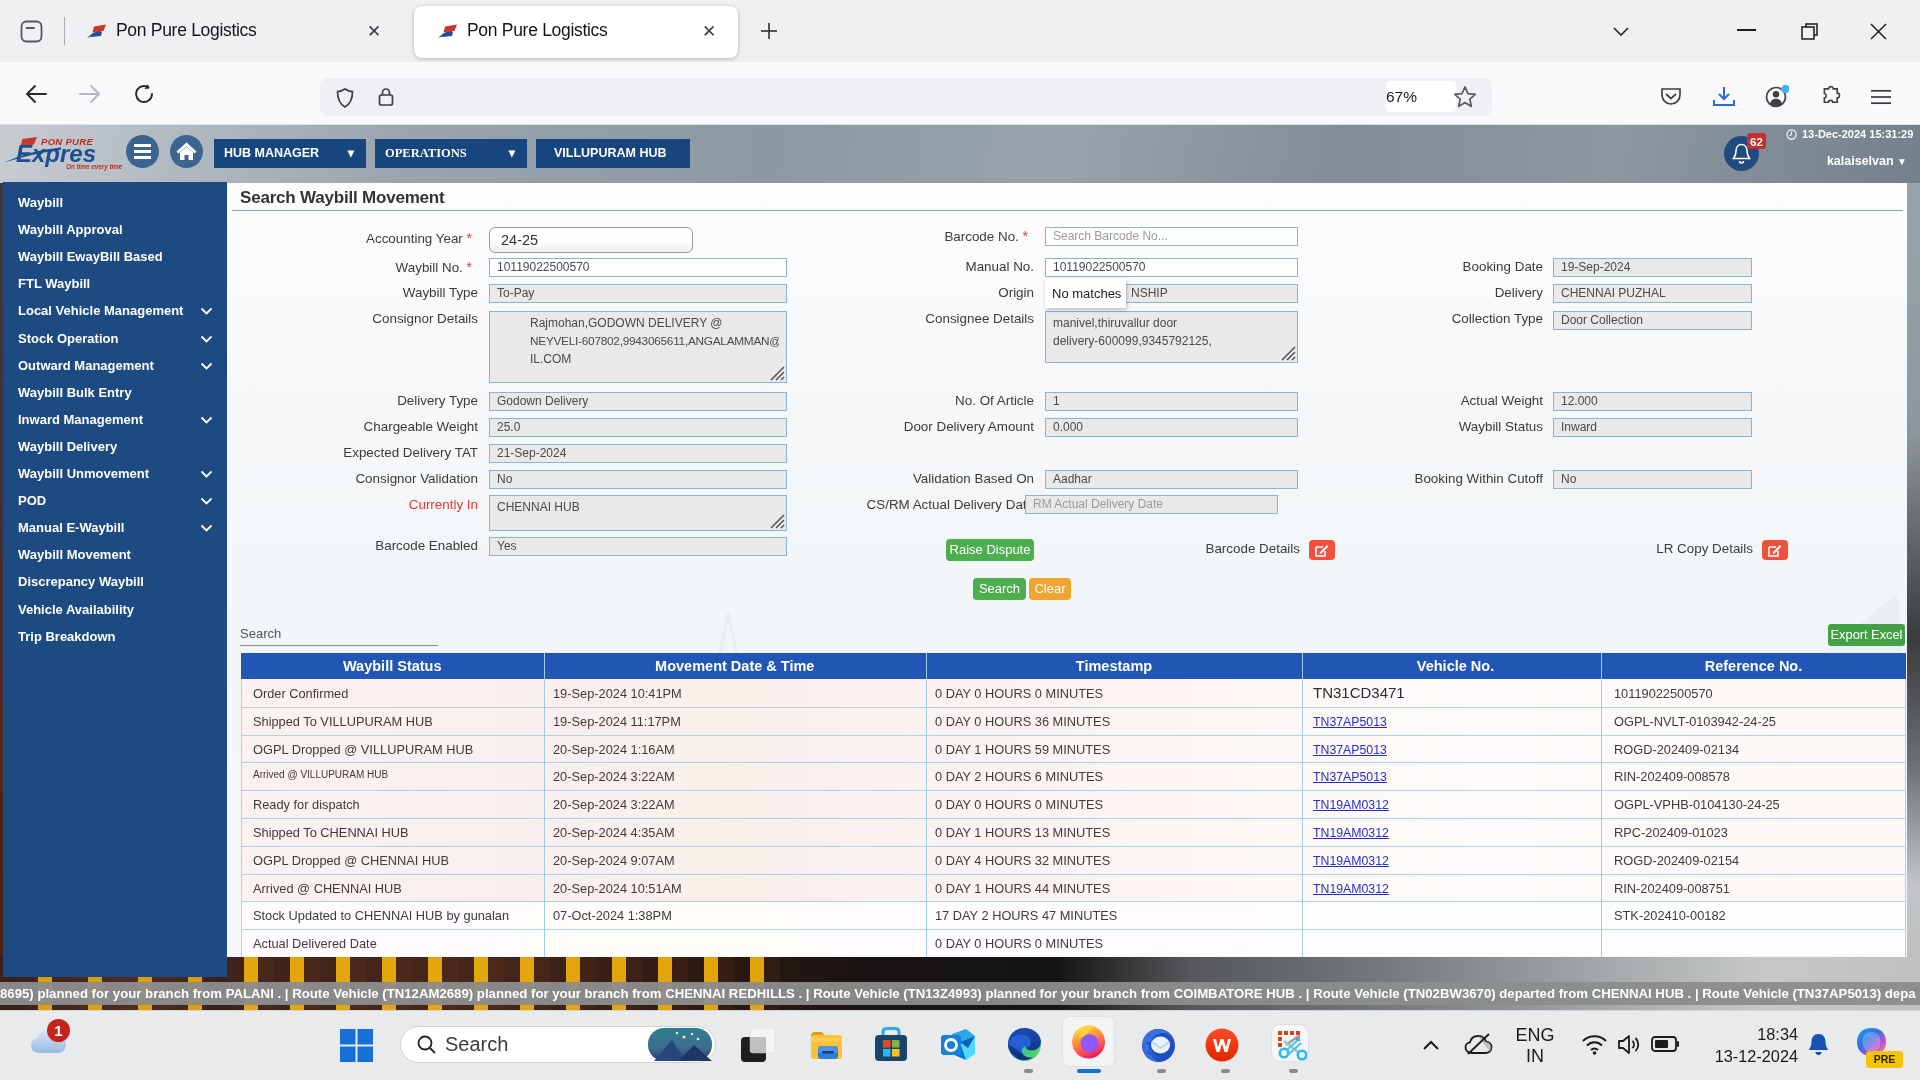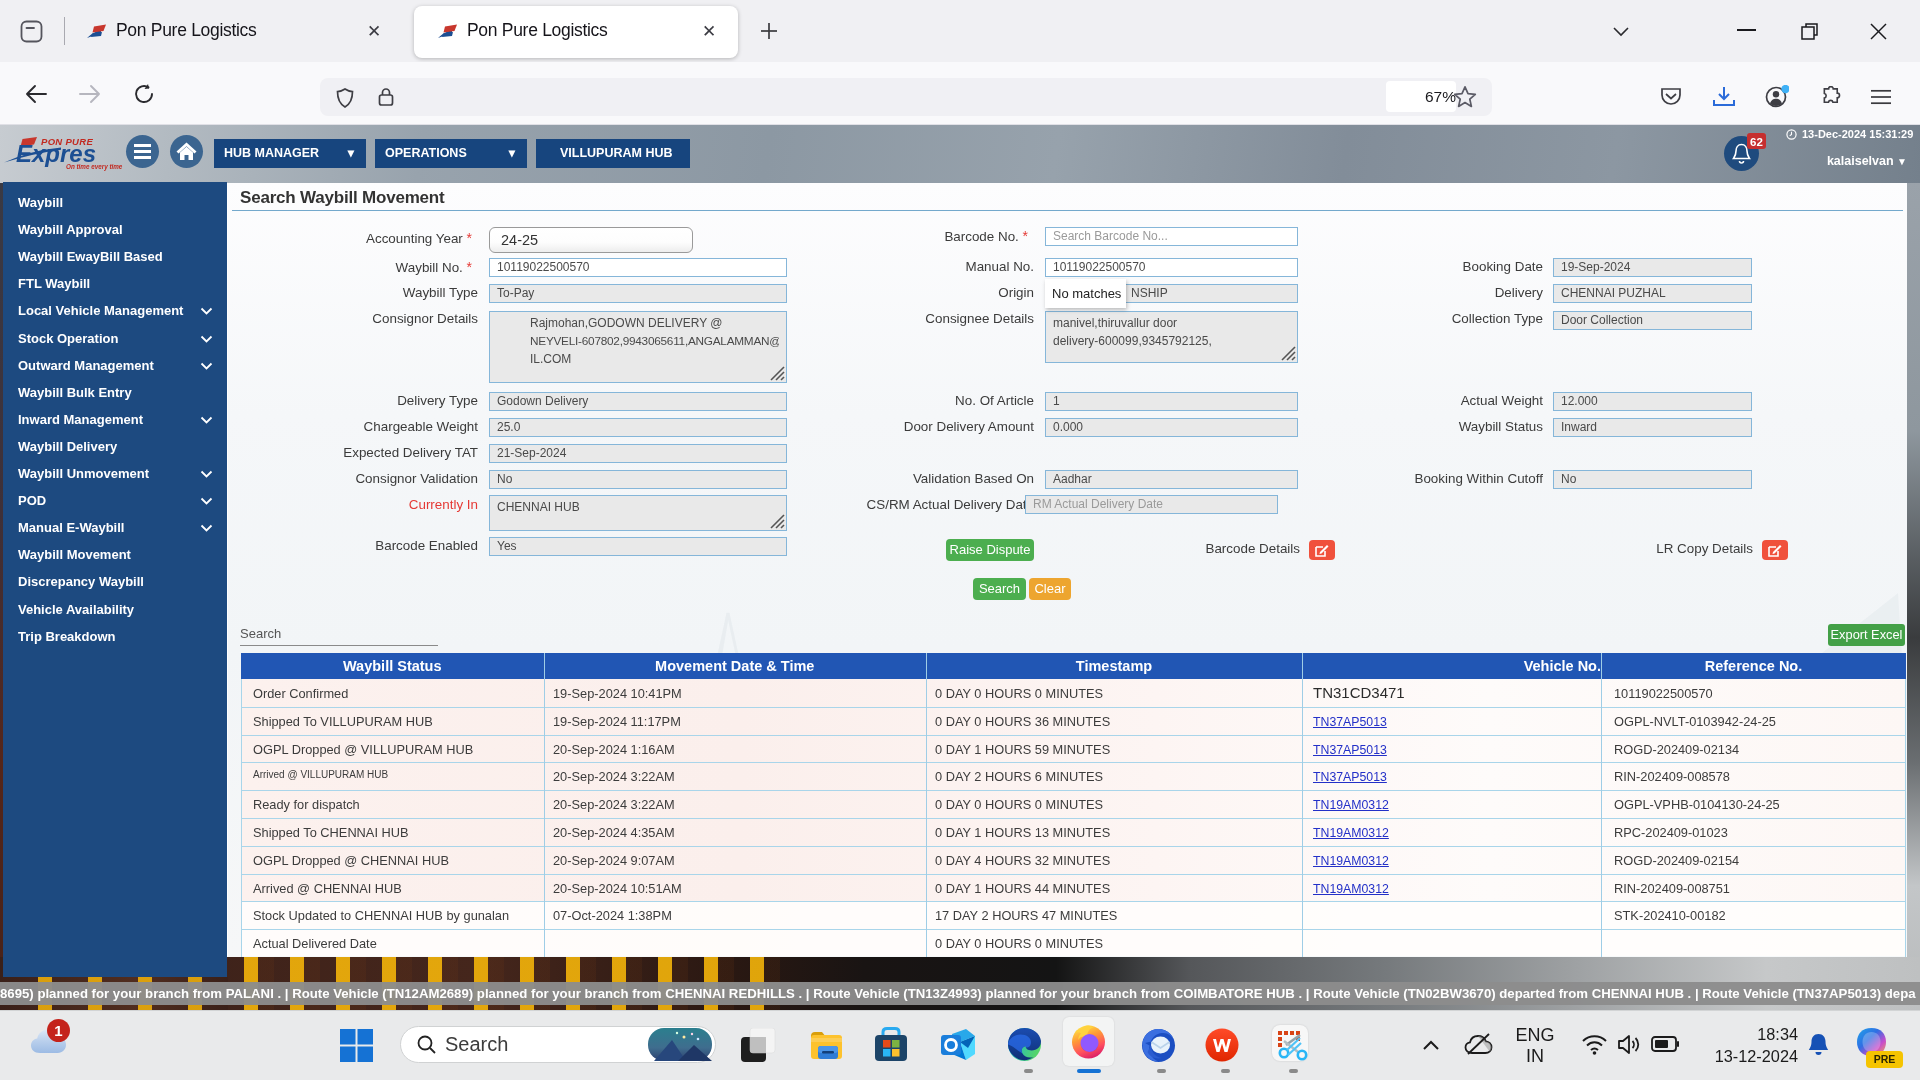--- a/index.html
+++ b/index.html
@@ -73,21 +73,21 @@
   </svg>
 
   <div class="abs" style="left:320px;top:16px;width:1172px;height:38px;background:#f0f0f4;border-radius:8px;"></div>
   <svg class="abs" style="left:336px;top:26px;" width="18" height="20" viewBox="0 0 18 20">
     <path d="M9 1 C6 3 3 3.6 1.5 3.6 C1.5 11 3.5 16 9 19 C14.5 16 16.5 11 16.5 3.6 C15 3.6 12 3 9 1 Z" fill="none" stroke="#3e3e44" stroke-width="1.7"></path>
   </svg>
   <svg class="abs" style="left:378px;top:25px;" width="16" height="20" viewBox="0 0 16 20">
     <rect x="1.5" y="8" width="13" height="10" rx="2" fill="none" stroke="#3e3e44" stroke-width="1.7"></rect>
     <path d="M4.5 8 V5.5 A3.5 3.5 0 0 1 11.5 5.5 V8" fill="none" stroke="#3e3e44" stroke-width="1.7"></path>
   </svg>
-  <div class="abs" style="left:1386px;top:19px;width:70px;height:31px;background:#fff;border-radius:4px;text-align:right;font-size:15.5px;color:#1a1a1e;line-height:31px;">67%</div>
+  <div class="abs" style="left:1386px;top:19px;width:70px;height:31px;background:#fff;border-radius:4px;text-align:left;font-size:15.5px;color:#1a1a1e;line-height:31px;">67%</div>
   <svg class="abs" style="left:1453px;top:23px;" width="24" height="23" viewBox="0 0 24 23">
     <path d="M12 1.8 L15 8.6 L22.3 9.3 L16.8 14.2 L18.4 21.4 L12 17.6 L5.6 21.4 L7.2 14.2 L1.7 9.3 L9 8.6 Z" fill="none" stroke="#5b5b66" stroke-width="1.7" stroke-linejoin="round"></path>
   </svg>
 
   <svg class="abs" style="left:1660px;top:25px;" width="22" height="20" viewBox="0 0 22 20">
     <path d="M2 2 H20 V8 A9 9 0 0 1 2 8 Z" fill="none" stroke="#3e3e44" stroke-width="1.7"></path>
     <path d="M6 7 L11 11.5 L16 7" fill="none" stroke="#3e3e44" stroke-width="1.7"></path>
   </svg>
   <svg class="abs" style="left:1712px;top:24px;" width="24" height="22" viewBox="0 0 24 22">
     <path d="M12 1 V12 M7 8 L12 13 L17 8" fill="none" stroke="#2b6bd9" stroke-width="2"></path>
@@ -123,22 +123,22 @@
   <div class="abs" style="left:134px;top:19px;width:17px;height:3px;background:#fff;"></div>
   <div class="abs" style="left:134px;top:25px;width:17px;height:3px;background:#fff;"></div>
   <div class="abs" style="left:134px;top:31px;width:17px;height:3px;background:#fff;"></div>
   <div class="abs" style="left:170px;top:10px;width:33px;height:33px;border-radius:50%;background:#3b6590;"></div>
   <svg class="abs" style="left:176px;top:17px;" width="21" height="19" viewBox="0 0 21 19">
     <path d="M0.5 9.5 L10.5 0.5 L20.5 9.5 L18.5 11.5 L10.5 4.2 L2.5 11.5 Z" fill="#fff"></path>
     <path d="M4 10.5 V18 H8.5 V13 H12.5 V18 H17 V10.5 L10.5 4.8 Z" fill="#fff"></path>
   </svg>
 
   <div class="abs" style="left:214px;top:14px;width:152px;height:29px;background:#17457e;color:#fff;font-size:12.5px;font-weight:bold;line-height:29px;padding-left:10px;">HUB MANAGER<span style="position:absolute;right:12px;top:0;">▾</span></div>
-  <div class="abs" style="left:375px;top:14px;width:152px;height:29px;background:#17457e;color:#fff;font-size:12.5px;font-weight:bold;line-height:29px;padding-left:10px;">OPERATIONS<span style="position:absolute;right:12px;top:0;">▾</span></div>
-  <div class="abs" style="left:536px;top:14px;width:154px;height:29px;background:#17457e;color:#fff;font-size:12.5px;font-weight:bold;line-height:29px;padding-left:24px;">VILLUPURAM HUB</div>
+  <div class="abs" style="left:375px;top:14px;width:152px;height:29px;background:#17457e;color:#fff;font-size:12.5px;font-weight:bold;line-height:29px;padding-left:10px;font-family:Liberation Serif, serif;">OPERATIONS<span style="position:absolute;right:12px;top:0;">▾</span></div>
+  <div class="abs" style="left:536px;top:14px;width:154px;height:29px;background:#17457e;color:#fff;font-size:12.5px;font-weight:bold;line-height:29px;padding-left:18px;">VILLUPURAM HUB</div>
 
   <div class="abs" style="left:1724px;top:11px;width:35px;height:35px;border-radius:50%;background:#1f4b7e;"></div>
   <svg class="abs" style="left:1732px;top:18px;" width="19" height="21" viewBox="0 0 19 21">
     <path d="M9.5 1.5 C6 1.5 4 4.5 4 8 C4 12 2.5 14 1.5 15.5 H17.5 C16.5 14 15 12 15 8 C15 4.5 13 1.5 9.5 1.5 Z" fill="none" stroke="#fff" stroke-width="1.6"></path>
     <path d="M7.5 18 A2 2 0 0 0 11.5 18" fill="none" stroke="#fff" stroke-width="1.6"></path>
   </svg>
   <div class="abs" style="left:1747px;top:8px;width:19px;height:16px;background:#c62f2f;border-radius:3px;color:#fff;font-size:11.5px;font-weight:bold;text-align:center;line-height:18px;">62</div>
 
   <svg class="abs" style="left:1786px;top:4px;" width="11" height="11" viewBox="0 0 12 12">
     <circle cx="6" cy="6" r="5" fill="none" stroke="#fff" stroke-width="1.3"></circle>
@@ -314,21 +314,21 @@
       </div>
       <div class="abs" style="left:240px;top:626px;font-size:13px;color:#555;">Search</div>
       <div class="abs" style="left:240px;top:645px;width:198px;height:1px;background:#8a8a8a;"></div>
       <div class="btn" style="left:1828px;top:624px;width:77px;height:22px;background:#43a047;line-height:22px;font-size:12.8px;border-radius:3px;">Export Excel</div>
     </div>
     <div>
       <div class="abs" style="left:241px;top:653px;width:1665px;height:26px;background:#2156b4;"></div>
       <div class="abs" style="left:241px;top:658px;width:302.5px;text-align:center;font-size:14.5px;font-weight:bold;color:#fff;">Waybill Status</div>
       <div class="abs" style="left:543.5px;top:658px;width:382.5px;text-align:center;font-size:14.5px;font-weight:bold;color:#fff;">Movement Date &amp; Time</div>
       <div class="abs" style="left:926px;top:658px;width:376px;text-align:center;font-size:14.5px;font-weight:bold;color:#fff;">Timestamp</div>
-      <div class="abs" style="left:1302px;top:658px;width:299px;text-align:right;font-size:14.5px;font-weight:bold;color:#fff;padding-left:8px;">Vehicle No.</div>
+      <div class="abs" style="left:1302px;top:658px;width:299px;text-align:center;font-size:14.5px;font-weight:bold;color:#fff;padding-left:8px;">Vehicle No.</div>
       <div class="abs" style="left:1601px;top:658px;width:305px;text-align:center;font-size:14.5px;font-weight:bold;color:#fff;">Reference No.</div>
       <div class="abs" style="left:241px;top:679px;width:1665px;height:278px;background:linear-gradient(90deg,#fcf1ee 0%,#fbefec 30%,#fdf5f3 55%,#fefbfa 75%,#fdf7f5 100%);border:1px solid #a9d5ea;border-top:none;"></div>
       <div class="abs" style="left:253px;top:686px;font-size:12.8px;color:#3c3c3c;">Order Confirmed</div>
       <div class="abs" style="left:553px;top:686px;font-size:12.8px;color:#3c3c3c;">19-Sep-2024 10:41PM</div>
       <div class="abs" style="left:935px;top:686px;font-size:12.8px;color:#3c3c3c;">0 DAY 0 HOURS 0 MINUTES</div>
       <div class="abs" style="left:1313px;top:684px;font-size:15px;color:#2b2b2b;">TN31CD3471</div>
       <div class="abs" style="left:1614px;top:686px;font-size:12.8px;color:#3c3c3c;">10119022500570</div>
       <div class="abs" style="left:241px;top:706.8px;width:1665px;height:1px;background:#a9d5ea;"></div>
       <div class="abs" style="left:253px;top:713.8px;font-size:12.8px;color:#3c3c3c;">Shipped To VILLUPURAM HUB</div>
       <div class="abs" style="left:553px;top:713.8px;font-size:12.8px;color:#3c3c3c;">19-Sep-2024 11:17PM</div>

